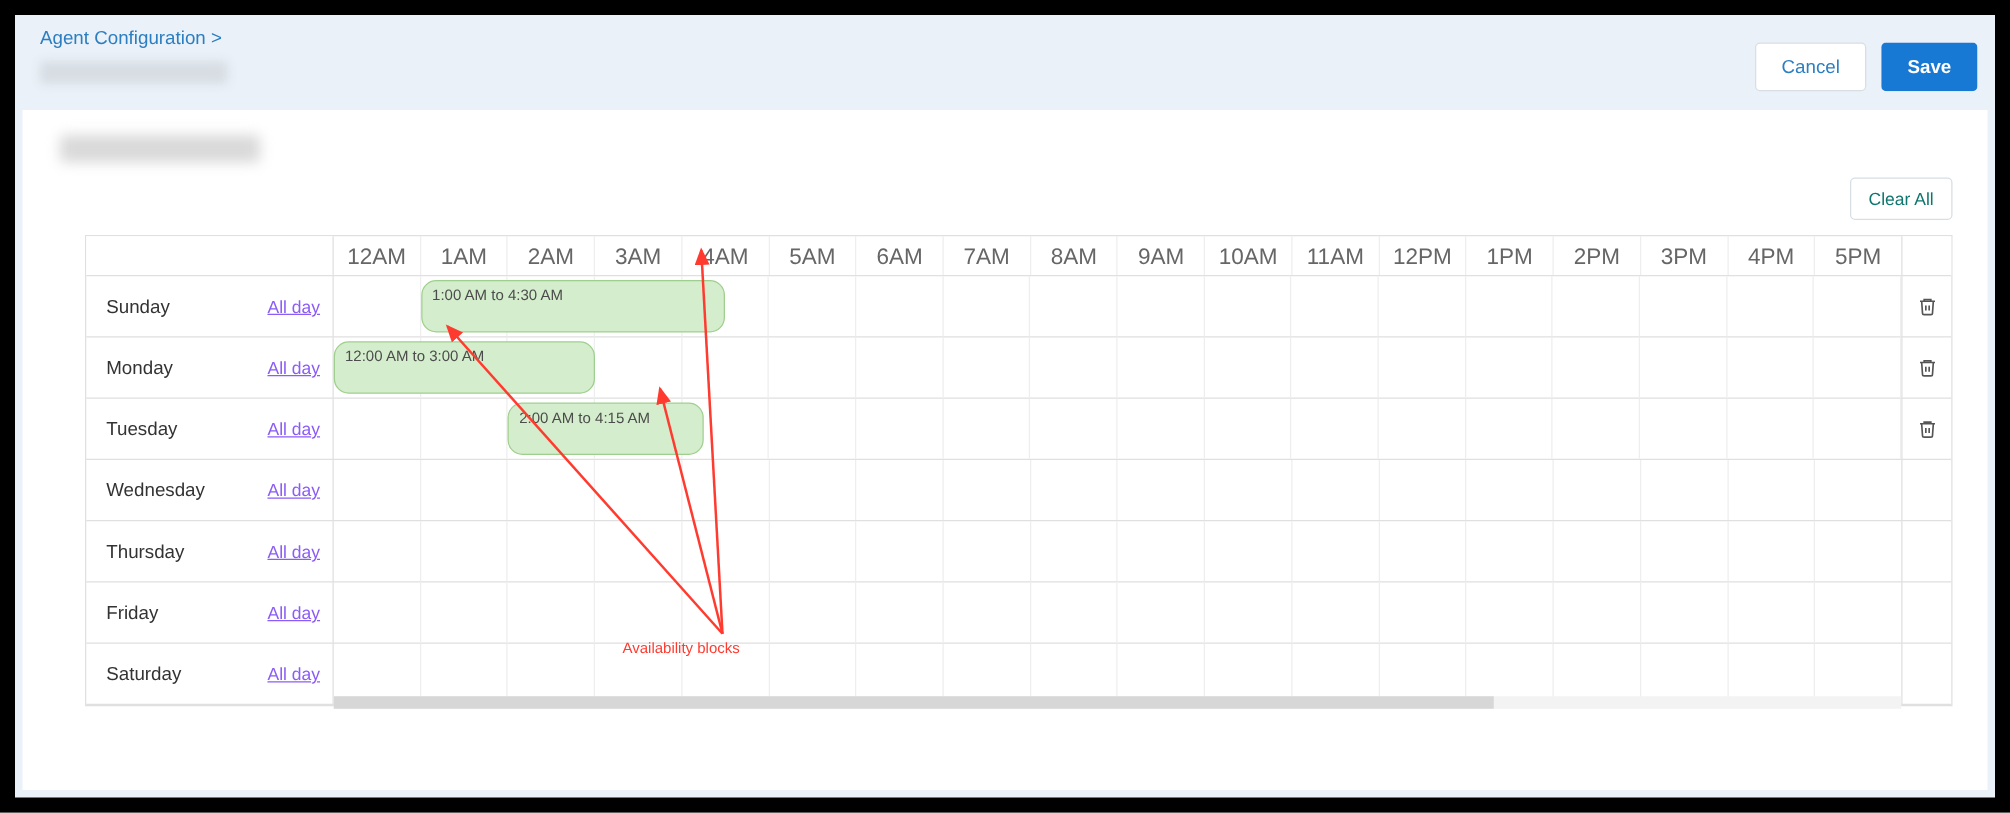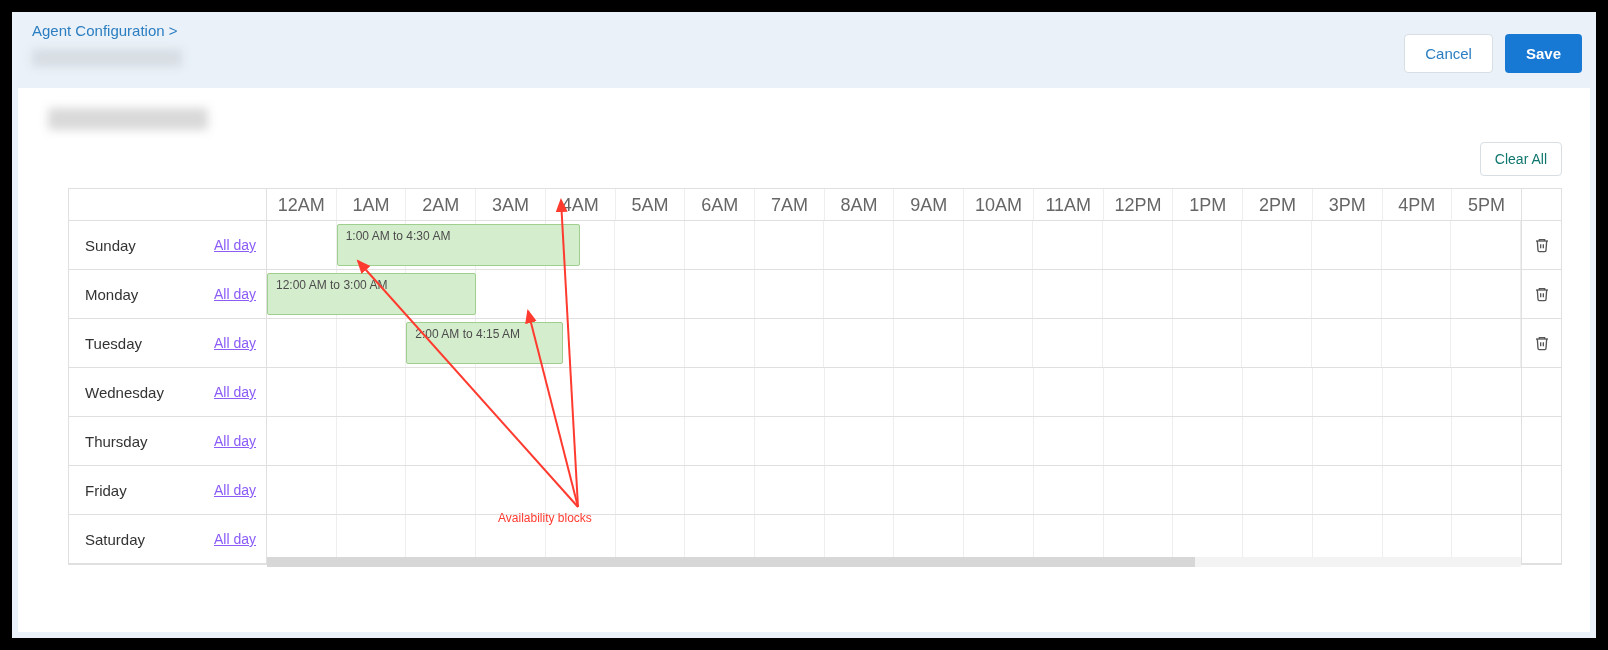--- a/index.html
+++ b/index.html
@@ -31,21 +31,21 @@
   .row-label { width:198px; flex:0 0 198px; border-right:1px solid #e0e0e0; border-bottom:1px solid #e0e0e0; display:flex; align-items:center; justify-content:space-between; padding:0 10px 0 16px;}
   .row-label .day { font-size:15px; color:#333;}
   .row-label .allday { font-size:14px; color:#8b5cf6; text-decoration:underline; cursor:pointer;}
   .row-cells { flex:1; position:relative; display:flex; border-bottom:1px solid #e0e0e0;}
   .cell { flex:1; border-right:1px solid #eee; }
   .cell:last-child{ border-right:none; }
   .row-right { width:40px; flex:0 0 40px; border-left:1px solid #e0e0e0; border-bottom:1px solid #e0e0e0; display:flex; align-items:center; justify-content:center;}
   .trash { width:16px; height:16px; cursor:pointer; color:#555; }
   .trash svg { width:16px; height:16px; }
 
-  .block { position:absolute; top:3px; bottom:3px; background:#d4edcc; border:1px solid #9fcf8e; border-radius:2px; padding:4px 8px 0 8px; font-size:12px; color:#4c4c4c; overflow:hidden;}
+  .block { position:absolute; top:3px; bottom:3px; background:#d4edcc; border:1px solid #9fcf8e; border-radius:12px; padding:4px 8px 0 8px; font-size:12px; color:#4c4c4c; overflow:hidden;}
 
   .hscroll-track { position:absolute; left:198px; right:40px; bottom:-3px; height:10px; background:#f3f3f3;}
   .hscroll-thumb { position:absolute; left:0; width:74%; top:0; bottom:0; background:#d7d7d7;}
 
   .annot { position:absolute; pointer-events:none; }
   .annot-label { position:absolute; left:480px; top:582px; color:#ff3b30; font-size:12px; font-family: Liberation Sans, sans-serif; }
   svg.arrows { position:absolute; left:0; top:0; width:100%; height:100%; }
 </style>
 </head>
 <body>

